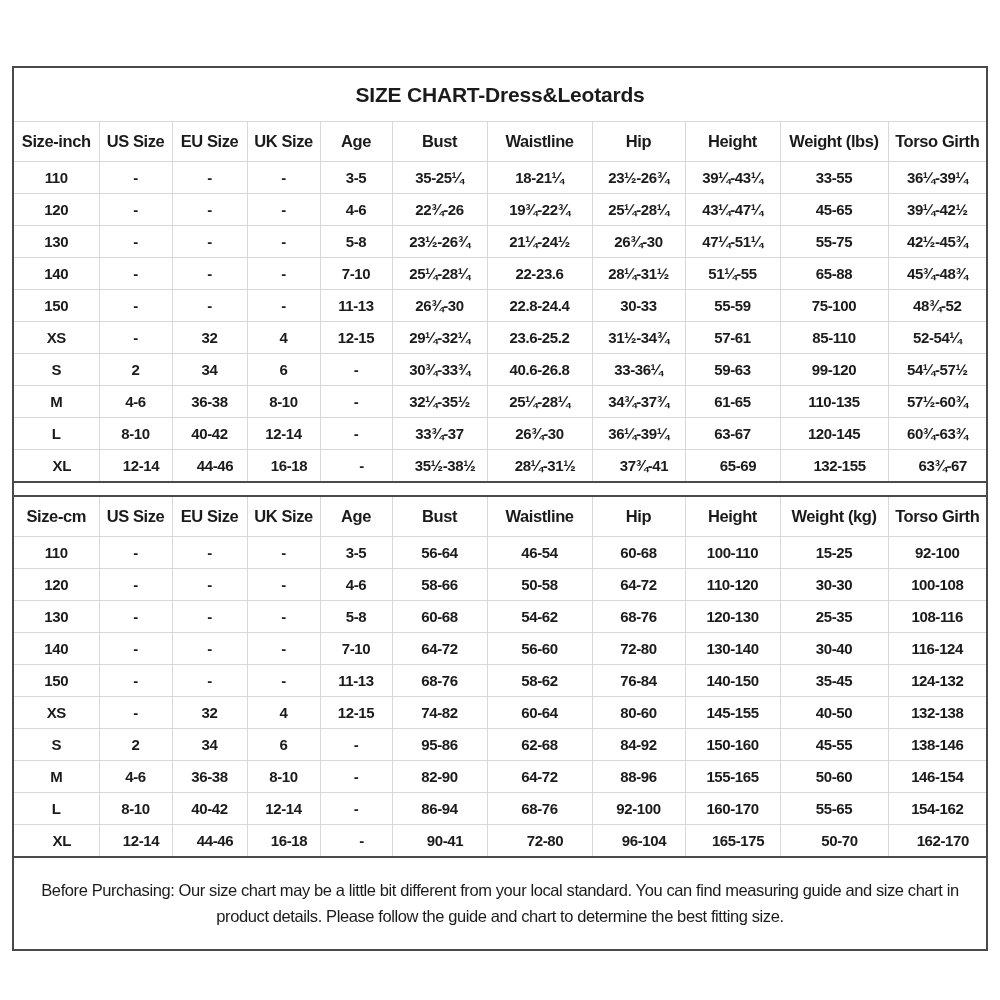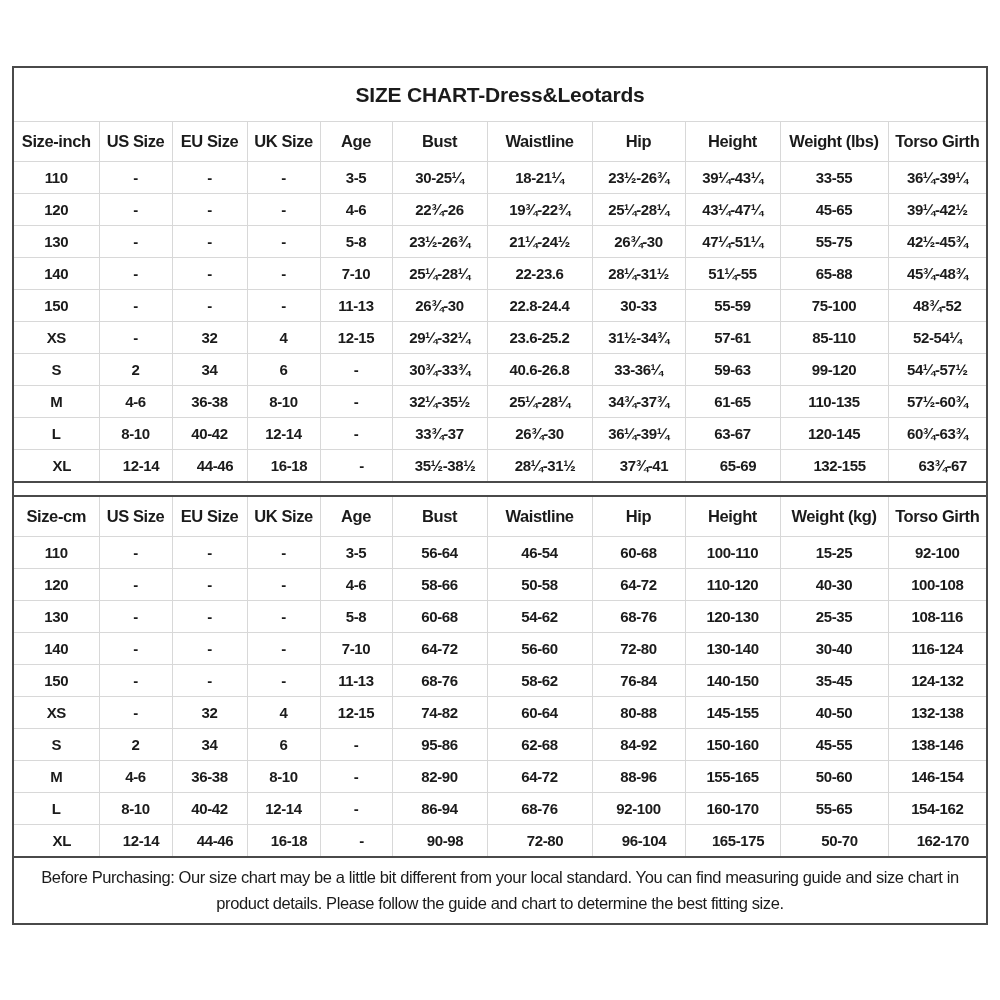--- a/index.html
+++ b/index.html
@@ -76,21 +76,21 @@
     border-top: 2px solid #4a4a4a;
     min-height: 56px;
     display: flex;
     align-items: center;
     justify-content: center;
     text-align: center;
     font-size: 16.5px;
     font-weight: 400;
     letter-spacing: -0.4px;
     line-height: 1.55;
-    padding: 7px 6px;
+    padding: 20px 6px;
     box-sizing: border-box;
   }
   
   col.c0  { width: 85px; }
   col.c1  { width: 73px; }
   col.c2  { width: 75px; }
   col.c3  { width: 73px; }
   col.c4  { width: 72px; }
   col.c5  { width: 95px; }
   col.c6  { width: 105px; }
@@ -136,21 +136,21 @@
             <th>Torso Girth</th>
           </tr>
         </thead>
         <tbody>
           <tr>
             <td>110</td>
             <td>-</td>
             <td>-</td>
             <td>-</td>
             <td>3-5</td>
-            <td>30-25¼</td>
+            <td>35-25¼</td>
             <td>18-21¼</td>
             <td>23½-26¾</td>
             <td>39¼-43¼</td>
             <td>33-55</td>
             <td>36¼-39¼</td>
           </tr>
           <tr>
             <td>120</td>
             <td>-</td>
             <td>-</td>
@@ -318,21 +318,21 @@
           <tr>
             <td>120</td>
             <td>-</td>
             <td>-</td>
             <td>-</td>
             <td>4-6</td>
             <td>58-66</td>
             <td>50-58</td>
             <td>64-72</td>
             <td>110-120</td>
-            <td>40-30</td>
+            <td>30-30</td>
             <td>100-108</td>
           </tr>
           <tr>
             <td>130</td>
             <td>-</td>
             <td>-</td>
             <td>-</td>
             <td>5-8</td>
             <td>60-68</td>
             <td>54-62</td>
@@ -368,21 +368,21 @@
             <td>124-132</td>
           </tr>
           <tr>
             <td>XS</td>
             <td>-</td>
             <td>32</td>
             <td>4</td>
             <td>12-15</td>
             <td>74-82</td>
             <td>60-64</td>
-            <td>80-88</td>
+            <td>80-60</td>
             <td>145-155</td>
             <td>40-50</td>
             <td>132-138</td>
           </tr>
           <tr>
             <td>S</td>
             <td>2</td>
             <td>34</td>
             <td>6</td>
             <td>-</td>
@@ -418,21 +418,21 @@
             <td>160-170</td>
             <td>55-65</td>
             <td>154-162</td>
           </tr>
           <tr>
             <td>XL</td>
             <td>12-14</td>
             <td>44-46</td>
             <td>16-18</td>
             <td>-</td>
-            <td>90-98</td>
+            <td>90-41</td>
             <td>72-80</td>
             <td>96-104</td>
             <td>165-175</td>
             <td>50-70</td>
             <td>162-170</td>
           </tr>
         </tbody>
       </table>
 
     <div class="footer-note">Before Purchasing: Our size chart may be a little bit different from your local standard. You can find measuring guide and size chart in product details. Please follow the guide and chart to determine the best fitting size.</div>

